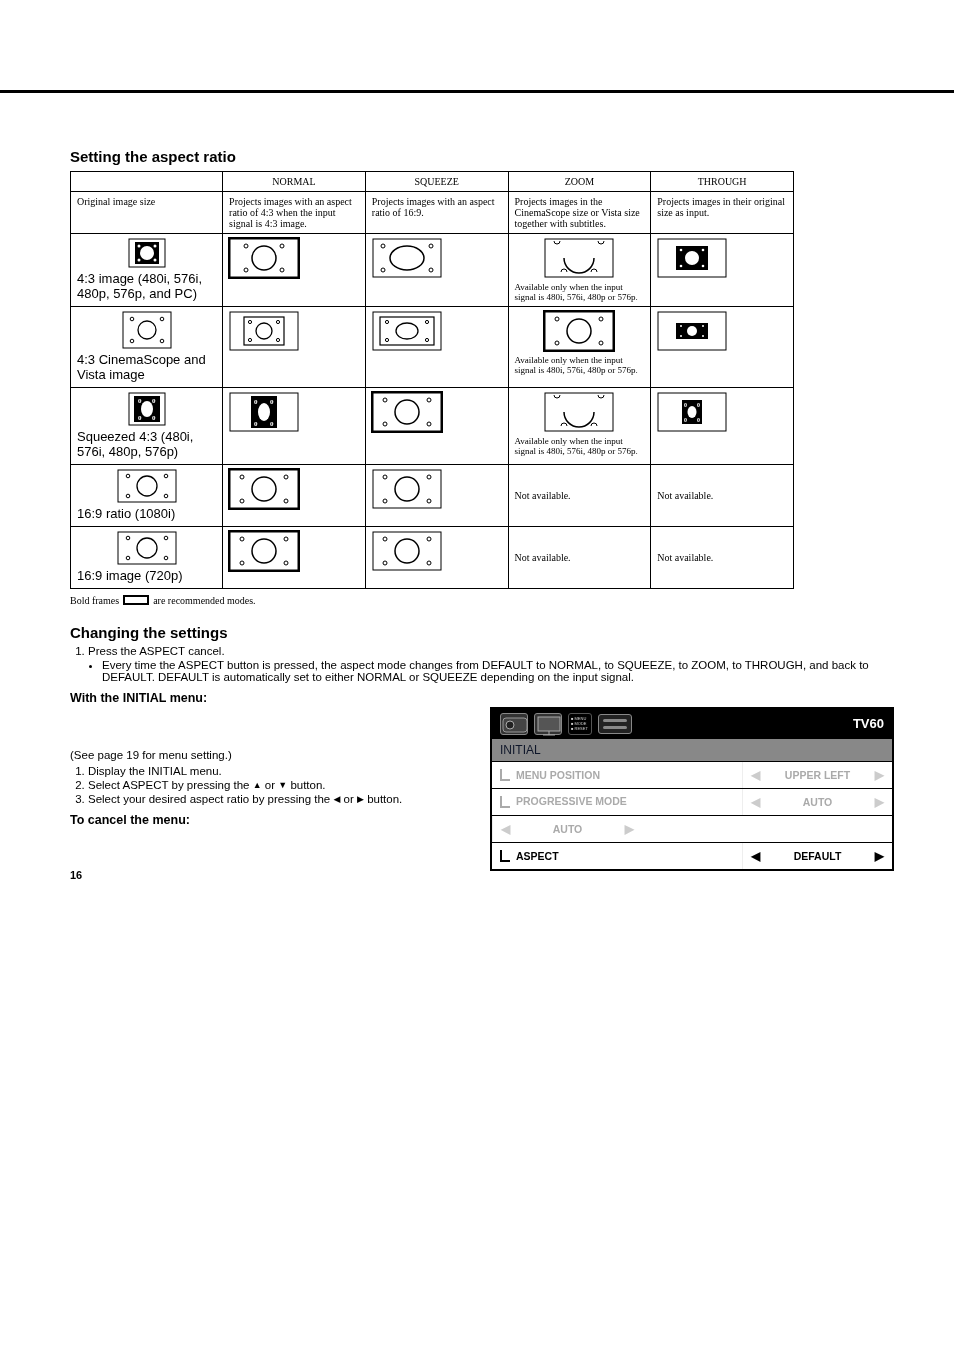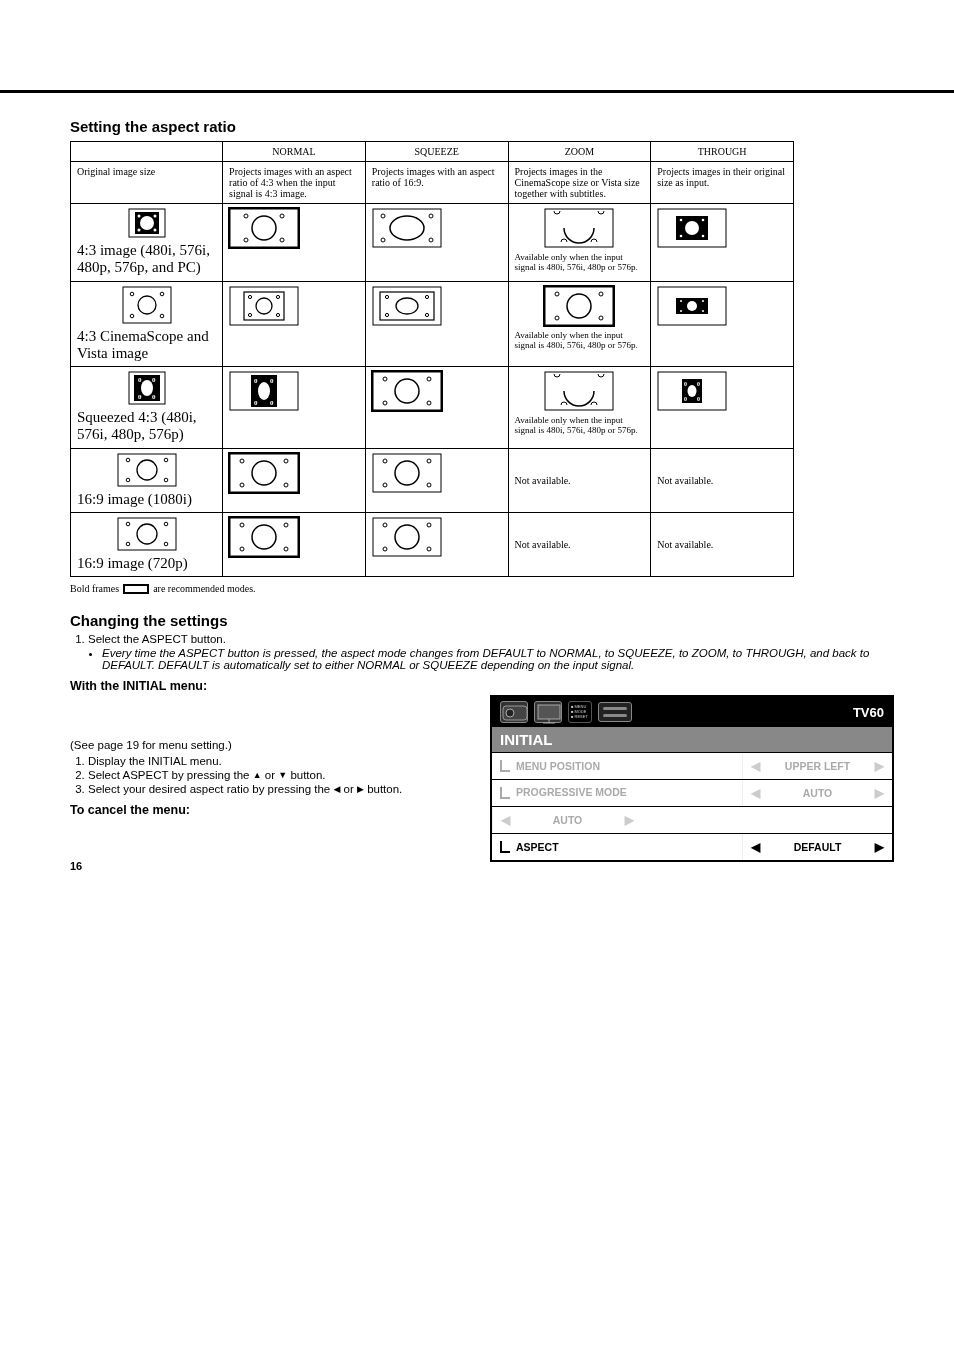--- a/index.html
+++ b/index.html
@@ -5,21 +5,21 @@
   * { box-sizing: border-box; }
   body {
     margin: 0;
     padding: 0;
     font-family: Arial, Helvetica, sans-serif;
     color: #000;
     background: #fff;
     width: 954px;
   }
   .page {
-    padding: 78px 60px 40px 70px;
+    padding: 108px 60px 40px 70px;
     position: relative;
   }
   .top-rule {
     position: absolute;
     top: 90px;
     left: 0;
     right: 0;
     height: 3px;
     background: #000;
   }
@@ -80,21 +80,20 @@
     font-size: 11.5px;
     margin: 2px 0 6px 0;
     padding-left: 18px;
   }
   ol.steps li { margin-bottom: 2px; }
   ul.bullets {
     font-size: 11.5px;
     margin: 2px 0 6px 0;
     padding-left: 14px;
     list-style: disc;
-    font-style: italic;
   }
   .two-col {
     display: flex;
     gap: 30px;
     align-items: center;
   }
   .left-col { flex: 1; }
   .menu-panel {
     width: 404px;
     border: 2px solid #000;
@@ -123,24 +122,24 @@
   }
   .menu-icon.small { width: 34px; height: 20px; background:#222; position:relative; }
   .menu-icon.small::before, .menu-icon.small::after {
     content:""; position:absolute; left:4px; right:4px; height:3px; background:#888; border-radius:2px;
   }
   .menu-icon.small::before { top:4px; }
   .menu-icon.small::after { bottom:4px; }
   .menu-icon.txt { width:24px; font-size:4px; color:#ccc; line-height:5px; padding:2px; background:#000; border:1px solid #555;}
   .menu-section {
     background: #888;
-    color: #ffffff;
-    font-weight: bold;
+    color: #0f172a;
+    font-weight: normal;
     padding: 4px 8px;
-    font-size: 15px;
+    font-size: 12px;
   }
   .menu-row {
     display: flex;
     align-items: stretch;
     border-top: 1px solid #000;
     background: #fff;
     gap: 8px;
   }
   .menu-row.dim { color: #aaa; }
   .menu-row.dim .arrow { color: #ccc; }
@@ -173,22 +172,22 @@
   .menu-row.active .arrow { color: #000; }
   .page-num {
     position: absolute;
     bottom: 30px;
     left: 70px;
     font-weight: bold;
     font-size: 11px;
   }
   .tri { font-size: 9px; vertical-align: 1px; }
   .row-leg-label {
-    font-family: Liberation Serif, serif;
-    font-size: 15px;
+    font-family: Liberation Sans, sans-serif;
+    font-size: 13px;
     margin-top: 2px;
     line-height: 1.15;
   }
 </style>
 </head>
 <body>
 
 <div class="page">
   <div class="top-rule"></div>
   <div class="content">
@@ -430,21 +429,21 @@
               <svg class="face" width="60" height="34">
                     <rect x="1" y="1" width="58" height="32" fill="#fff" stroke="#000"></rect>
                     <circle cx="30" cy="17" r="10" fill="none" stroke="#000" stroke-width="1.3"></circle>
                     <circle cx="11" cy="7" r="1.8" fill="none" stroke="#000"></circle>
                     <circle cx="49" cy="7" r="1.8" fill="none" stroke="#000"></circle>
                     <circle cx="11" cy="27" r="1.8" fill="none" stroke="#000"></circle>
                     <circle cx="49" cy="27" r="1.8" fill="none" stroke="#000"></circle>
                   </svg>
             </span>
           </div>
-          <div class="row-leg-label">16:9 image (1080i)</div>
+          <div class="row-leg-label">16:9 ratio (1080i)</div>
         </td>
         <td class="cell-center">
           <span class="face-wrap bold-frame">
             <svg class="face" width="70" height="40">
                   <rect x="1" y="1" width="68" height="38" fill="#fff" stroke="#000"></rect>
                   <circle cx="35" cy="20" r="12" fill="none" stroke="#000" stroke-width="1.5"></circle>
                   <circle cx="13" cy="8" r="2" fill="none" stroke="#000"></circle>
                   <circle cx="57" cy="8" r="2" fill="none" stroke="#000"></circle>
                   <circle cx="13" cy="32" r="2" fill="none" stroke="#000"></circle>
                   <circle cx="57" cy="32" r="2" fill="none" stroke="#000"></circle>
@@ -516,21 +515,21 @@
     <div class="legend-note">
       <span>Bold frames</span>
       <span class="legend-box"></span>
       <span>are recommended modes.</span>
     </div>
 
     <h2 class="subhead">Changing the settings</h2>
 
     <ol class="steps">
       <li>
-        <span>Select the ASPECT button.</span>
+        <span>Press the ASPECT cancel.</span>
         <ul class="bullets">
           <li>Every time the ASPECT button is pressed, the aspect mode changes from DEFAULT to NORMAL, to SQUEEZE, to ZOOM, to THROUGH, and back to DEFAULT. DEFAULT is automatically set to either NORMAL or SQUEEZE depending on the input signal.</li>
         </ul>
       </li>
     </ol>
 
     <h3 class="step-head">With the INITIAL menu:</h3>
 
     <div class="two-col">
       <div class="left-col">

